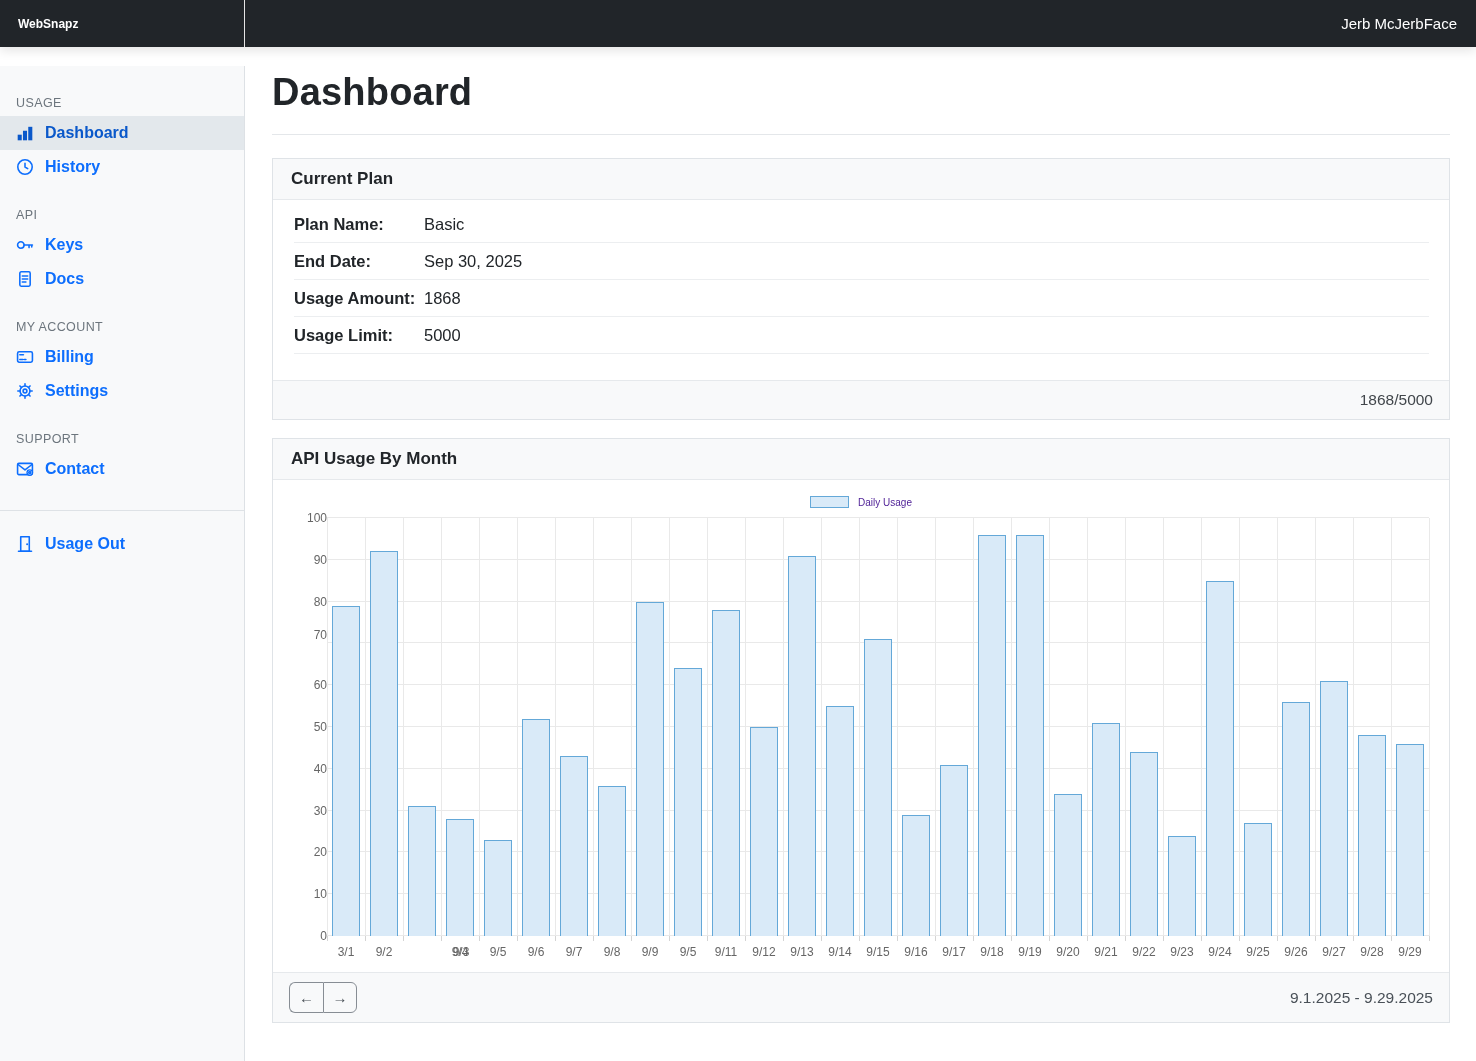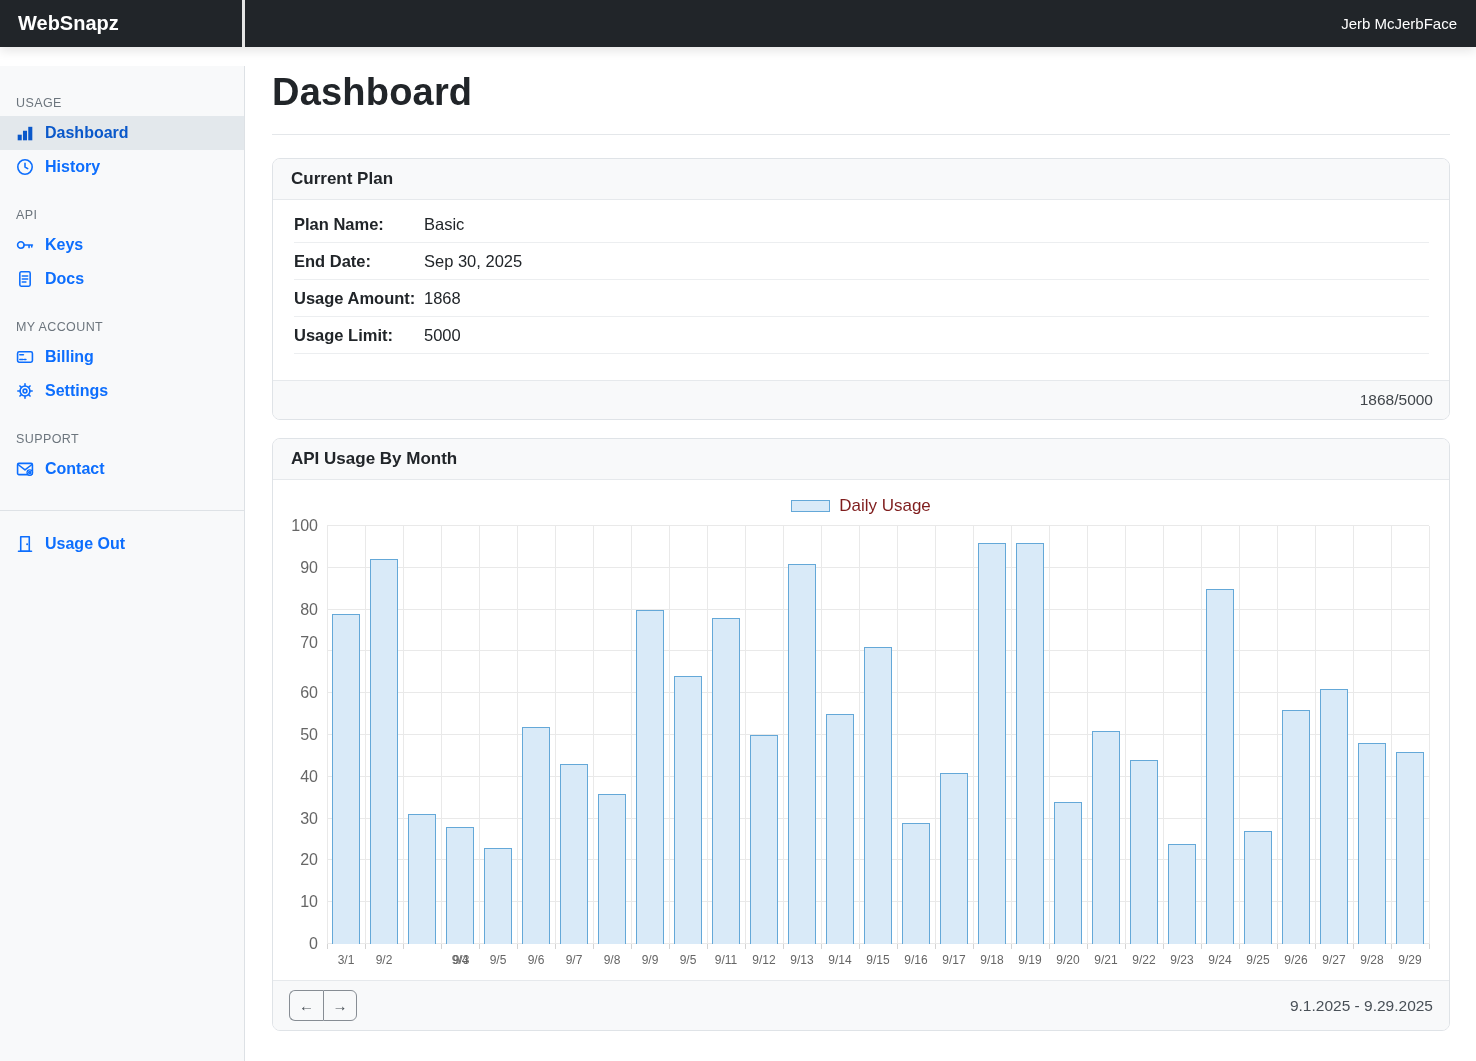--- a/index.html
+++ b/index.html
@@ -12,22 +12,22 @@
   }
   
   .topbar {
     height:47px; background:#212529; color:#fff;
     display:flex; align-items:stretch;
     box-shadow:0 4px 10px rgba(0,0,0,0.10);
     position:relative; z-index:5;
   }
   .brand {
     width:245px; display:flex; align-items:center;
-    padding-left:18px; font-size:20px; font-weight:700;
-    border-right:3px solid #e5e5e5;
+    padding-left:18px; font-size:12px; font-weight:700;
+    border-right:1px solid #e5e5e5;
   }
   .topbar-right {
     flex:1; display:flex; align-items:center; justify-content:flex-end;
     padding-right:19px; font-size:15px; font-weight:500;
   }
   
   .layout { display:flex; height:1014px; }
   .sidebar {
     width:245px; background:#f8f9fa; border-right:1px solid #dde1e5;
     padding-top:30px; flex-shrink:0;margin-top:19px;
@@ -43,21 +43,21 @@
     color:#0d6efd; cursor:pointer;
   }
   .side-item.active { background:#e3e8ec; color:#0a58ca; }
   .side-item .ic { display:flex; align-items:center; }
   .side-divider { border-top:1px solid #dee2e6; margin:14px 0 16px 0; }
   
   .main { flex:1; padding:24px 26px 0 27px; background:#fff; }
   .page-title { font-size:38px; font-weight:600; margin:0 0 20px 0; letter-spacing:.2px; }
   .title-rule { border:none; border-top:1px solid #e4e7ea; margin:0 0 23px 0; }
   .card {
-    border:1px solid #dfe3e7; border-radius:8px; background:#fff;
+    border:1px solid #dfe3e7; border-radius:0; background:#fff;
     margin-bottom:18px; overflow:hidden;
   }
   .card-header {
     background:#f8f9fa; border-bottom:1px solid #e6e9ec;
     padding:10px 18px; font-size:17px; font-weight:700;
   }
   .card-footer {
     background:#f8f9fa; border-top:1px solid #e6e9ec;
     padding:10px 16px; font-size:15.5px; color:#41464b;
   }
@@ -66,27 +66,27 @@
   .plan-body { padding:6px 20px 26px 21px; }
   .plan-table { width:100%; border-collapse:collapse; font-size:16.5px; }
   .plan-table th, .plan-table td {
     text-align:left; padding:9px 0 8px 0; border-bottom:1px solid #eceef0;
   }
   .plan-table th { width:130px; font-weight:700; }
   
   .chart-body { padding:14px 14px 6px 14px; }
   .legend-row { display:flex; justify-content:center; align-items:center; gap:9px; margin:2px 0 10px 0; }
   .legend-swatch { width:39px; height:12px; }
-  .legend-text { font-size:17px; color:#7f1d1d; }
+  .legend-text { font-size:10px; color:#4c1d95; }
   .plot-wrap { position:relative; margin:0 6px 0 40px; height:418px; }
   .gridline-h { position:absolute; left:0; right:0; height:1px; background:#e9e9e9; }
   .gridline-v { position:absolute; top:0; bottom:0; width:1px; background:#e9e9e9; }
   .ylabel {
-    position:absolute; right:100%; margin-right:9px; width:34px;
-    text-align:right; font-size:16px; color:#666; line-height:14px;
+    position:absolute; right:100%; width:34px;
+    text-align:right; font-size:12px; color:#666; line-height:14px;
   }
   .bar { position:absolute; bottom:0; border-style:solid; border-width:1.5px; border-bottom:none; }
   .xaxis { position:relative; height:30px; margin:0 6px 0 40px; }
   .xtick { position:absolute; top:0; width:1px; height:5px; background:#d4d4d4; }
   .xlabel {
     position:absolute; top:9px; transform:translateX(-50%);
     font-size:12px; color:#666; white-space:nowrap;
   }
   .chart-footer { display:flex; align-items:center; justify-content:space-between; padding:9px 16px; }
   .pager { display:flex; }

